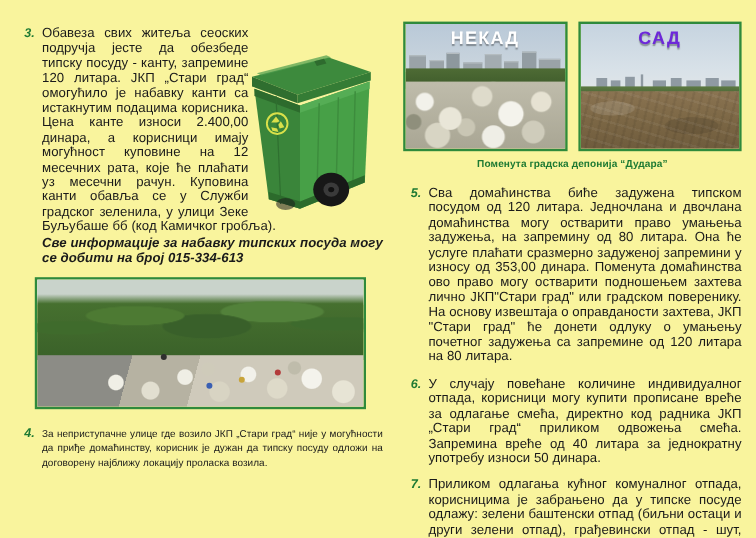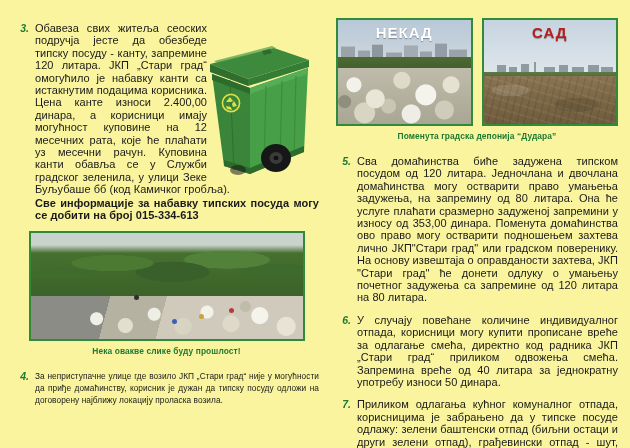--- a/index.html
+++ b/index.html
@@ -54,20 +54,21 @@
     flex: 1 1 auto;
     font-size: 11px;
     line-height: 12.4px;
     color: #1a1a1a;
     text-align: justify;
     letter-spacing: 0.05px;
   }
   .item-body.narrow { font-size: 8.3px; }
   .emph {
     display: block;
+    font-style: italic;
     font-weight: bold;
     margin-top: 1px;
   }
 
   
   .wrap-bin {
     float: right;
     width: 112px;
     height: 160px;
     shape-outside: border-box;
@@ -105,21 +106,21 @@
     left: 0;
     right: 0;
     text-align: center;
     font-weight: bold;
     font-size: 15px;
     letter-spacing: 1px;
     z-index: 4;
     text-shadow: 0 1px 1px rgba(0,0,0,.35);
   }
   .label-white { color: #ffffff; }
-  .label-green { color: #b91c1c; }
+  .label-green { color: #6d28d9; }
 
   
   .pair {
     display: flex;
     gap: 9px;
   }
   .pair .photo { width: 144px; height: 108px; }
 
   
   .sky-a {
@@ -241,21 +242,20 @@
       <div class="photo landscape">
         <div class="ls-sky"></div>
         <div class="ls-trees"></div>
         <div class="ls-ground"></div>
         <div class="ls-trash"></div>
         <div class="ls-spot" style="background:#2e2e2e;left:38%;bottom:36%;"></div>
         <div class="ls-spot" style="background:#c8a43a;left:62%;bottom:18%;"></div>
         <div class="ls-spot" style="background:#b33b3b;left:73%;bottom:24%;"></div>
         <div class="ls-spot" style="background:#3a5fb3;left:52%;bottom:14%;"></div>
       </div>
-      <div class="photo-caption">Нека овакве слике буду прошлост!</div>
     </div>
 
     <div class="item" style="margin-top:14px;">
       <div class="item-num">4.</div>
       <div class="item-body narrow">За неприступачне улице где возило ЈКП „Стари град“ није у могућности да приђе домаћинству, корисник је дужан да типску посуду одложи на договорену најближу локацију проласка возила.</div>
     </div>
 
   </div>
 
   <div class="bin-wrap">

